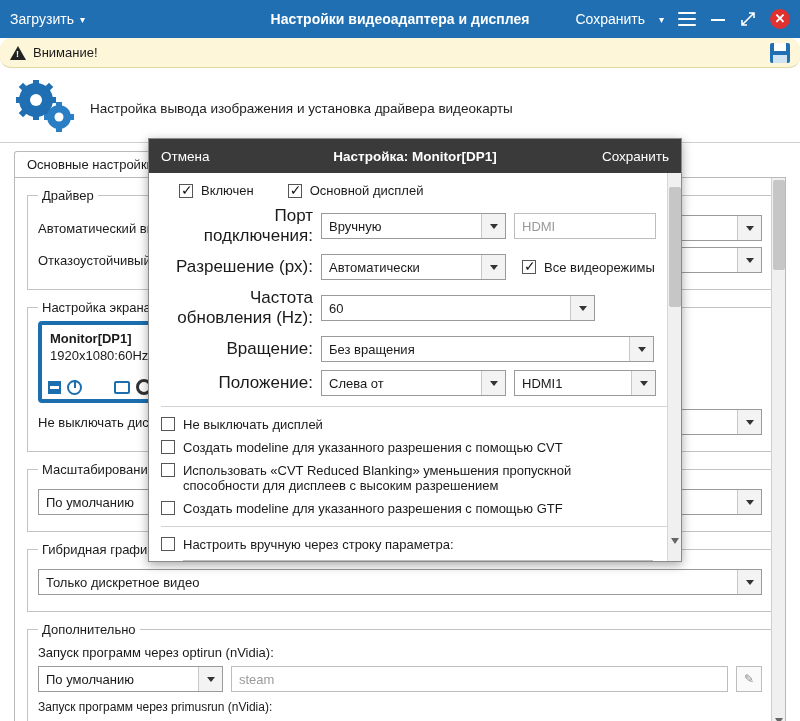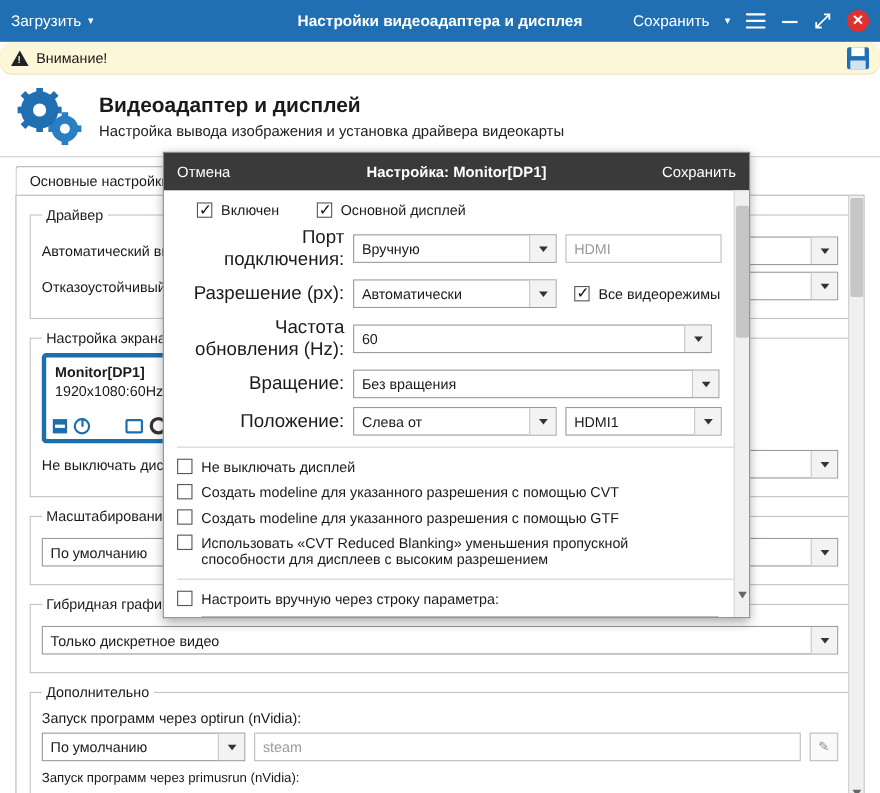--- a/index.html
+++ b/index.html
@@ -234,21 +234,20 @@
         <circle cx="45" cy="37" r="12"></circle>
         <rect x="42" y="22" width="6" height="6"></rect>
           <rect x="42" y="46" width="6" height="6"></rect>
         <rect x="30" y="34" width="6" height="6"></rect>
           <rect x="54" y="34" width="6" height="6"></rect>
       </g>
       <circle cx="45" cy="37" r="4.5" fill="#ffffff"></circle>
     </svg>
   </div>
   <div>
-    <h1>Видеоадаптер и дисплей</h1>
     <p>Настройка вывода изображения и установка драйвера видеокарты</p>
   </div>
 </div>
 
 <div class="tabs">
   <div class="tab">Основные настройки</div>
 </div>
 
 <div class="panel">
   <div class="panel-inner">
@@ -378,21 +377,21 @@
       <div class="select" style="width:185px">
         <span>Автоматически</span>
         <span class="arrow"></span>
       </div>
       <span class="chk on" style="margin-left:8px;"></span>
       <span>Все видеорежимы</span>
     </div>
 
     <div class="mrow">
       <span class="mlabel">Частота обновления (Hz):</span>
-      <div class="select" style="width:326px">
+      <div class="select" style="width:274px">
         <span>60</span>
         <span class="arrow"></span>
       </div>
     </div>
 
     <div class="mrow">
       <span class="mlabel">Вращение:</span>
       <div class="select" style="width:333px">
         <span>Без вращения</span>
         <span class="arrow"></span>
@@ -416,25 +415,25 @@
     <div class="chkrow">
       <span class="chk"></span>
       <span>Не выключать дисплей</span>
     </div>
     <div class="chkrow">
       <span class="chk"></span>
       <span>Создать modeline для указанного разрешения с помощью CVT</span>
     </div>
     <div class="chkrow">
       <span class="chk"></span>
-      <span>Создать modeline для указанного разрешения с помощью GTF</span>
+      <span style="max-width:460px;display:inline-block;">Использовать «CVT Reduced Blanking» уменьшения пропускной способности для дисплеев с высоким разрешением</span>
     </div>
     <div class="chkrow">
       <span class="chk"></span>
-      <span style="max-width:460px;display:inline-block;">Использовать «CVT Reduced Blanking» уменьшения пропускной способности для дисплеев с высоким разрешением</span>
+      <span>Создать modeline для указанного разрешения с помощью GTF</span>
     </div>
 
     <div class="hr"></div>
 
     <div class="chkrow">
       <span class="chk"></span>
       <span>Настроить вручную через строку параметра:</span>
     </div>
     <div class="textfield" style="margin-left:22px;width:470px;">
       <span>1920x1080</span>

